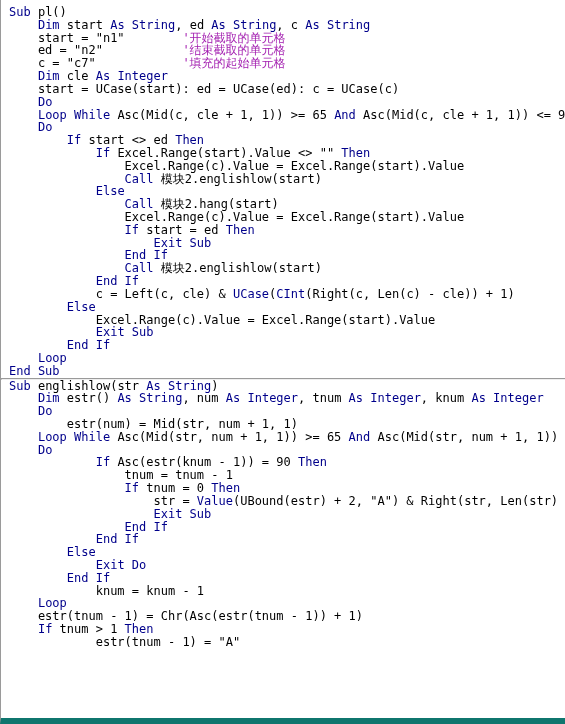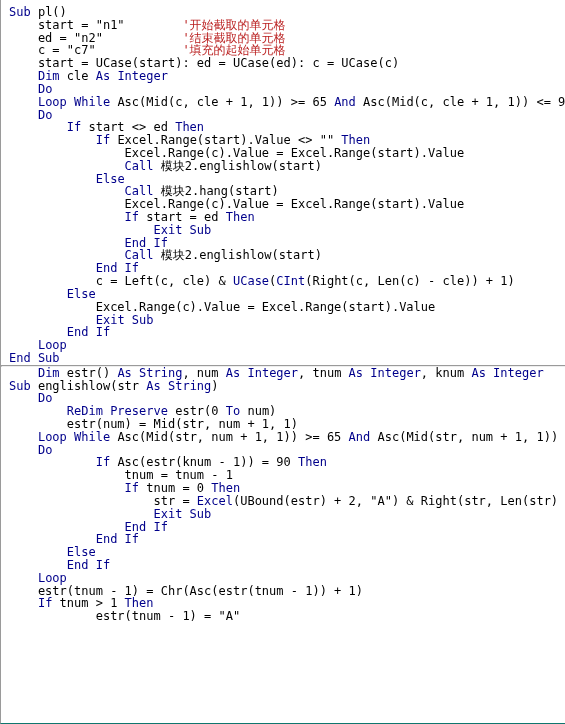--- a/index.html
+++ b/index.html
@@ -18,21 +18,21 @@
   
   #code-pane {
     position: absolute;
     left: 0;
     top: 0;
     width: 565px;
     height: 724px;
     background: #ffffff;
     box-sizing: border-box;
     border-left: 1px solid #9a9a9a;
-    border-bottom: 1px solid #0f766e;
+    border-bottom: 6px solid #0f766e;
     overflow: hidden;
   }
 
   .proc-block {
     position: relative;
   }
 
   
   .proc-separator {
     height: 0;
@@ -55,38 +55,39 @@
     white-space: pre;
     color: #000000;
     padding-left: 8px;
     letter-spacing: 0px;
     font-family: "DejaVu Sans Mono", "Liberation Mono", monospace;
   }
 
   
   .kw   { color: #00008B; }   
   .id   { color: #000000; }   
-  .cm   { color: #b91c1c; }   
+  .cm   { color: #a21caf; }   
 
   #top-spacer { height: 6px; }
 </style>
 </head>
 <body>
 
 <div id="code-pane">
   <div id="top-spacer"></div>
 
   <div class="proc-block">
     <div class="code-lines" id="proc-0-lines">
         <div class="code-line"><span class="kw">Sub</span><span class="id"> pl()</span></div>
+        <div class="code-line"><span class="id">    </span><span class="kw">Dim</span><span class="id"> start </span><span class="kw">As String</span><span class="id">, ed </span><span class="kw">As String</span><span class="id">, c </span><span class="kw">As String</span></div>
         <div class="code-line"><span class="id">    start = "n1"        </span><span class="cm">'开始截取的单元格</span></div>
         <div class="code-line"><span class="id">    ed = "n2"           </span><span class="cm">'结束截取的单元格</span></div>
         <div class="code-line"><span class="id">    c = "c7"            </span><span class="cm">'填充的起始单元格</span></div>
+        <div class="code-line"><span class="id">    </span><span class="kw">Dim</span><span class="id"> cle </span><span class="kw">As Integer</span></div>
         <div class="code-line"><span class="id">    start = UCase(start): ed = UCase(ed): c = UCase(c)</span></div>
-        <div class="code-line"><span class="id">    </span><span class="kw">Dim</span><span class="id"> cle </span><span class="kw">As Integer</span></div>
         <div class="code-line"><span class="id">    </span><span class="kw">Do</span></div>
         <div class="code-line"><span class="id">    </span><span class="kw">Loop While</span><span class="id"> Asc(Mid(c, cle + 1, 1)) &gt;= 65 </span><span class="kw">And</span><span class="id"> Asc(Mid(c, cle + 1, 1)) &lt;= 90</span></div>
         <div class="code-line"><span class="id">    </span><span class="kw">Do</span></div>
         <div class="code-line"><span class="id">        </span><span class="kw">If</span><span class="id"> start &lt;&gt; ed </span><span class="kw">Then</span></div>
         <div class="code-line"><span class="id">            </span><span class="kw">If</span><span class="id"> Excel.Range(start).Value &lt;&gt; "" </span><span class="kw">Then</span></div>
         <div class="code-line"><span class="id">                Excel.Range(c).Value = Excel.Range(start).Value</span></div>
         <div class="code-line"><span class="id">                </span><span class="kw">Call</span><span class="id"> 模块2.englishlow(start)</span></div>
         <div class="code-line"><span class="id">            </span><span class="kw">Else</span></div>
         <div class="code-line"><span class="id">                </span><span class="kw">Call</span><span class="id"> 模块2.hang(start)</span></div>
         <div class="code-line"><span class="id">                Excel.Range(c).Value = Excel.Range(start).Value</span></div>
@@ -102,35 +103,36 @@
         <div class="code-line"><span class="id">        </span><span class="kw">End If</span></div>
         <div class="code-line"><span class="id">    </span><span class="kw">Loop</span></div>
         <div class="code-line"><span class="kw">End Sub</span></div>
       </div>
   </div>
 
   <hr class="proc-separator">
 
   <div class="proc-block">
     <div class="code-lines" id="proc-1-lines">
+        <div class="code-line"><span class="kw">Sub</span><span class="id"> englishlow(str </span><span class="kw">As String</span><span class="id">)</span></div>
         <div class="code-line"><span class="id">    </span><span class="kw">Dim</span><span class="id"> estr() </span><span class="kw">As String</span><span class="id">, num </span><span class="kw">As Integer</span><span class="id">, tnum </span><span class="kw">As Integer</span><span class="id">, knum </span><span class="kw">As Integer</span></div>
-        <div class="code-line"><span class="kw">Sub</span><span class="id"> englishlow(str </span><span class="kw">As String</span><span class="id">)</span></div>
         <div class="code-line"><span class="id">    </span><span class="kw">Do</span></div>
-        <div class="code-line"><span class="id">        </span><span class="kw">ReDim Preserve</span><span class="id"> estr(0 </span><span class="kw">To</span><span class="id"> num)</span></div>
         <div class="code-line"><span class="id">        estr(num) = Mid(str, num + 1, 1)</span></div>
         <div class="code-line"><span class="id">    </span><span class="kw">Loop While</span><span class="id"> Asc(Mid(str, num + 1, 1)) &gt;= 65 </span><span class="kw">And</span><span class="id"> Asc(Mid(str, num + 1, 1)) &lt;= 90</span></div>
         <div class="code-line"><span class="id">    </span><span class="kw">Do</span></div>
         <div class="code-line"><span class="id">            </span><span class="kw">If</span><span class="id"> Asc(estr(knum - 1)) = 90 </span><span class="kw">Then</span></div>
         <div class="code-line"><span class="id">                tnum = tnum - 1</span></div>
         <div class="code-line"><span class="id">                </span><span class="kw">If</span><span class="id"> tnum = 0 </span><span class="kw">Then</span></div>
-        <div class="code-line"><span class="id">                    str = </span><span class="kw">Excel</span><span class="id">(UBound(estr) + 2, "A") &amp; Right(str, Len(str) - num)</span></div>
+        <div class="code-line"><span class="id">                    str = </span><span class="kw">Value</span><span class="id">(UBound(estr) + 2, "A") &amp; Right(str, Len(str) - num)</span></div>
         <div class="code-line"><span class="id">                    </span><span class="kw">Exit Sub</span></div>
         <div class="code-line"><span class="id">                </span><span class="kw">End If</span></div>
         <div class="code-line"><span class="id">            </span><span class="kw">End If</span></div>
         <div class="code-line"><span class="id">        </span><span class="kw">Else</span></div>
+        <div class="code-line"><span class="id">            </span><span class="kw">Exit Do</span></div>
         <div class="code-line"><span class="id">        </span><span class="kw">End If</span></div>
+        <div class="code-line"><span class="id">            knum = knum - 1</span></div>
         <div class="code-line"><span class="id">    </span><span class="kw">Loop</span></div>
         <div class="code-line"><span class="id">    estr(tnum - 1) = Chr(Asc(estr(tnum - 1)) + 1)</span></div>
         <div class="code-line"><span class="id">    </span><span class="kw">If</span><span class="id"> tnum &gt; 1 </span><span class="kw">Then</span></div>
         <div class="code-line"><span class="id">            estr(tnum - 1) = "A"</span></div>
       </div>
   </div>
 </div>
 
 </body></html>

